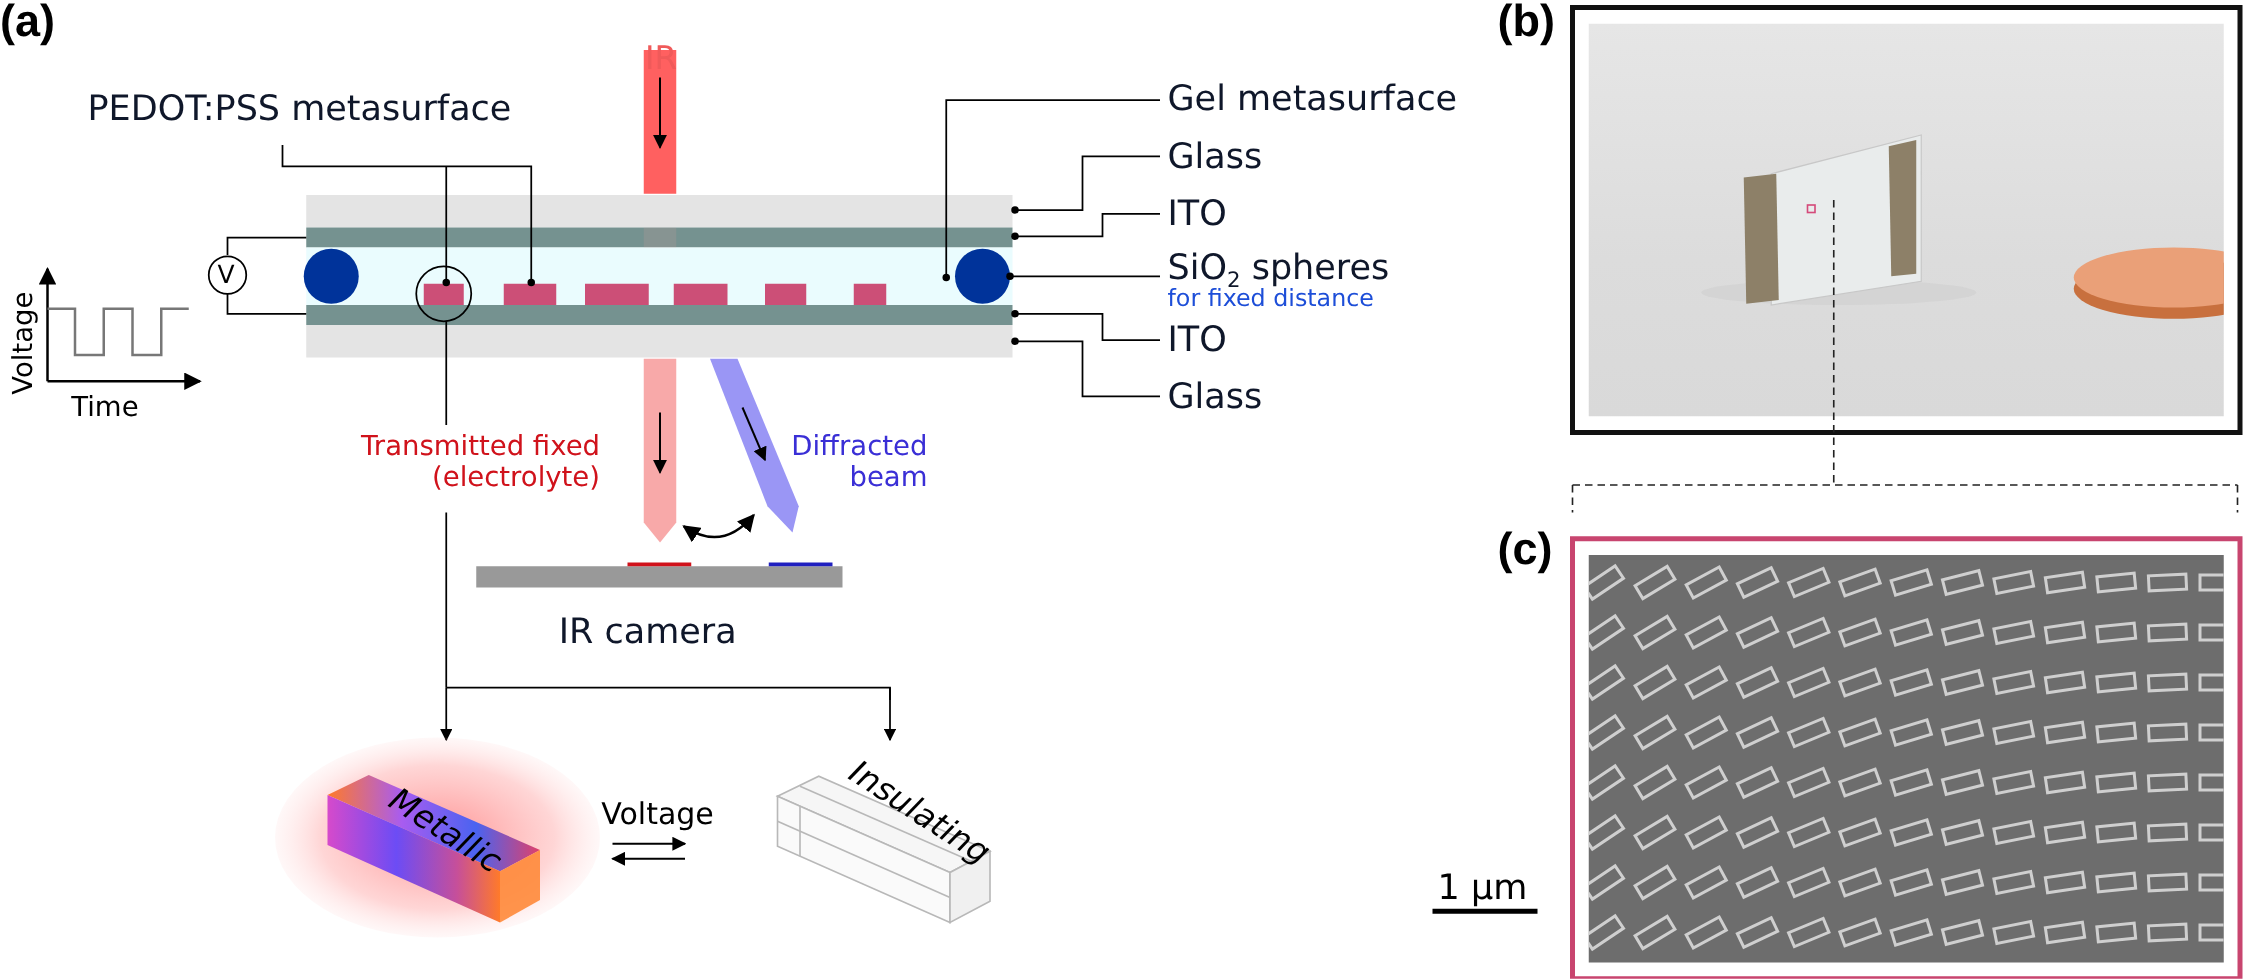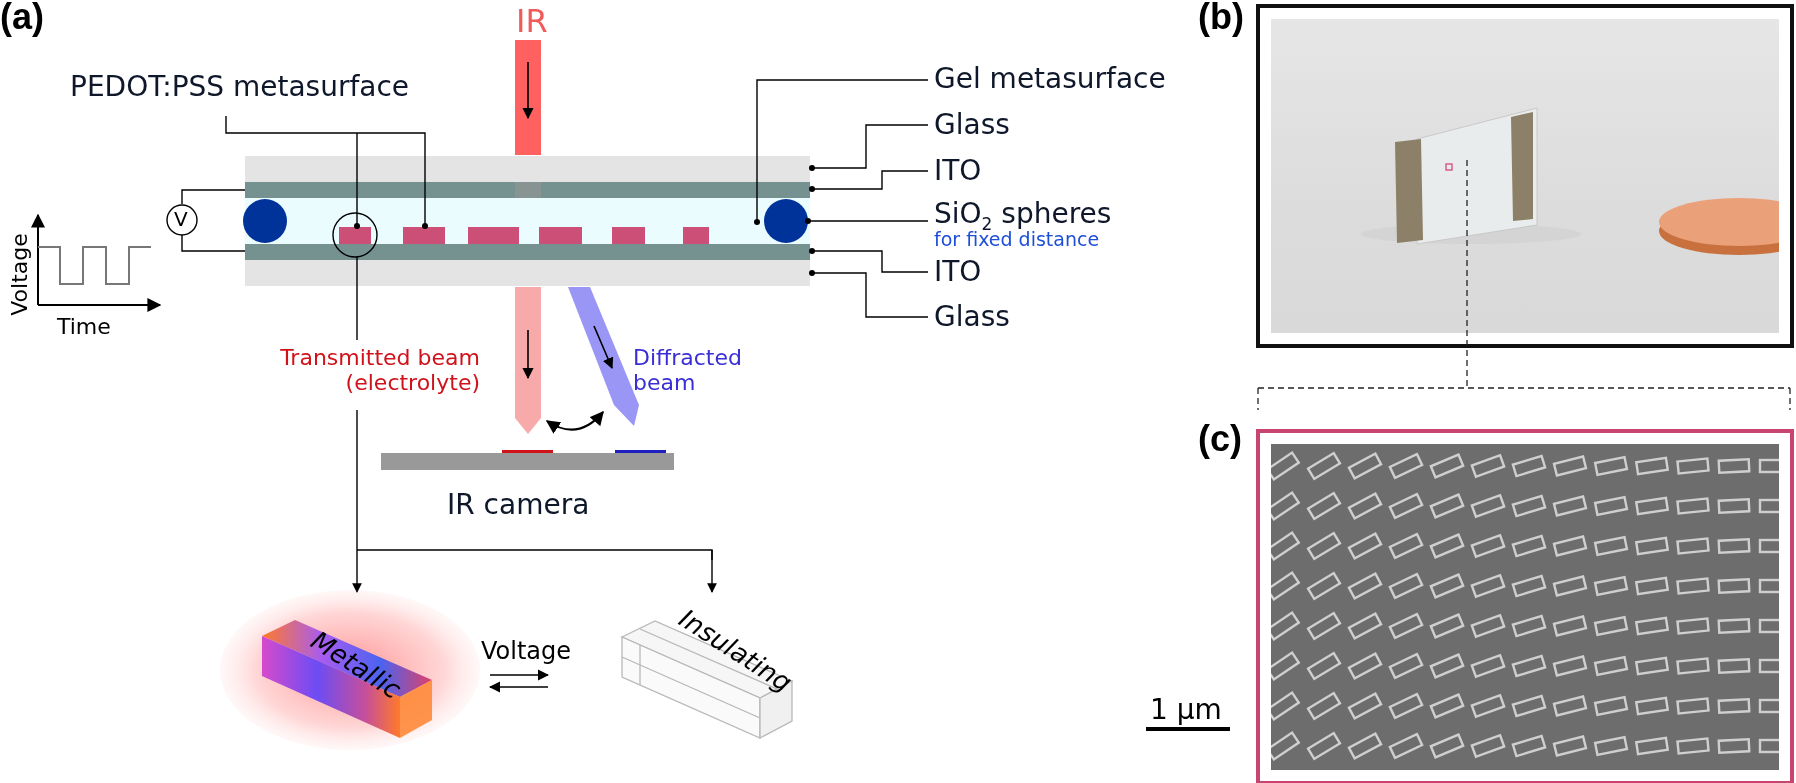--- a/index.html
+++ b/index.html
@@ -3,21 +3,21 @@
 <meta charset="utf-8">
 <style>
   html, body { margin: 0; padding: 0; background: #ffffff; }
   body { width: 1796px; height: 783px; position: relative; overflow: hidden; font-family: "DejaVu Sans", "Liberation Sans", sans-serif; }
   .abs { position: absolute; }
   .panel-label { font-family: "Liberation Sans", sans-serif; font-weight: bold; font-size: 36px; color: #000; }
   .lbl { font-size: 28px; color: #0f172a; white-space: nowrap; }
   .lbl-sm { font-size: 19px; color: #1d4ed8; white-space: nowrap; }
   .red { color: #d0121b; }
   .blue { color: #3a2fd6; }
-  .irlbl { color: #f05a5a; font-size: 32px; }
+  .irlbl { color: #f05a5a; font-size: 26px; margin-top: 30px; }
   .photo-frame { position: absolute; border: 4px solid #111; background: #fff; }
   .photo { position: absolute; background: linear-gradient(180deg,#e6e6e6 0%, #dcdcdc 60%, #d9d9d9 100%); }
   .sem-frame { position: absolute; border: 4px solid #c8456f; background: #fff; }
   .sem { position: absolute; background: #6d6d6d; overflow: hidden; }
 </style>
 </head>
 <body>
 
 <div class="abs panel-label" style="left:0;top:-4px;">(a)</div>
 <div class="abs panel-label" style="left:1198px;top:-4px;">(b)</div>
@@ -150,24 +150,24 @@
 <div class="abs lbl-sm" style="left:934px;top:228px;">for fixed distance</div>
 <div class="abs lbl" style="left:934px;top:255px;">ITO</div>
 <div class="abs lbl" style="left:934px;top:300px;">Glass</div>
 
 <div class="abs" style="left:174px;top:207px;font-size:20px;">V</div>
 
 <div class="abs" style="left:-22px;top:262px;font-size:22px;transform:rotate(-90deg);transform-origin:center;">Voltage</div>
 <div class="abs" style="left:57px;top:314px;font-size:22px;">Time</div>
 
 <div class="abs red" style="left:272px;top:345px;font-size:22px;text-align:right;width:208px;">
-  <div>Transmitted beam</div>
+  <div>Transmitted fixed</div>
   <div>(electrolyte)</div>
 </div>
-<div class="abs blue" style="left:633px;top:345px;font-size:22px;">
+<div class="abs blue" style="left:633px;top:345px;font-size:22px;text-align:right;">
   <div>Diffracted</div>
   <div>beam</div>
 </div>
 
 <div class="abs lbl" style="left:447px;top:488px;">IR camera</div>
 
 <div class="abs" style="left:322px;top:625px;font-size:26px;font-style:italic;transform:rotate(33deg);transform-origin:left top;">Metallic</div>
 <div class="abs" style="left:690px;top:603px;font-size:26px;font-style:italic;transform:rotate(33deg);transform-origin:left top;">Insulating</div>
 <div class="abs" style="left:481px;top:637px;font-size:24px;">Voltage</div>
 

